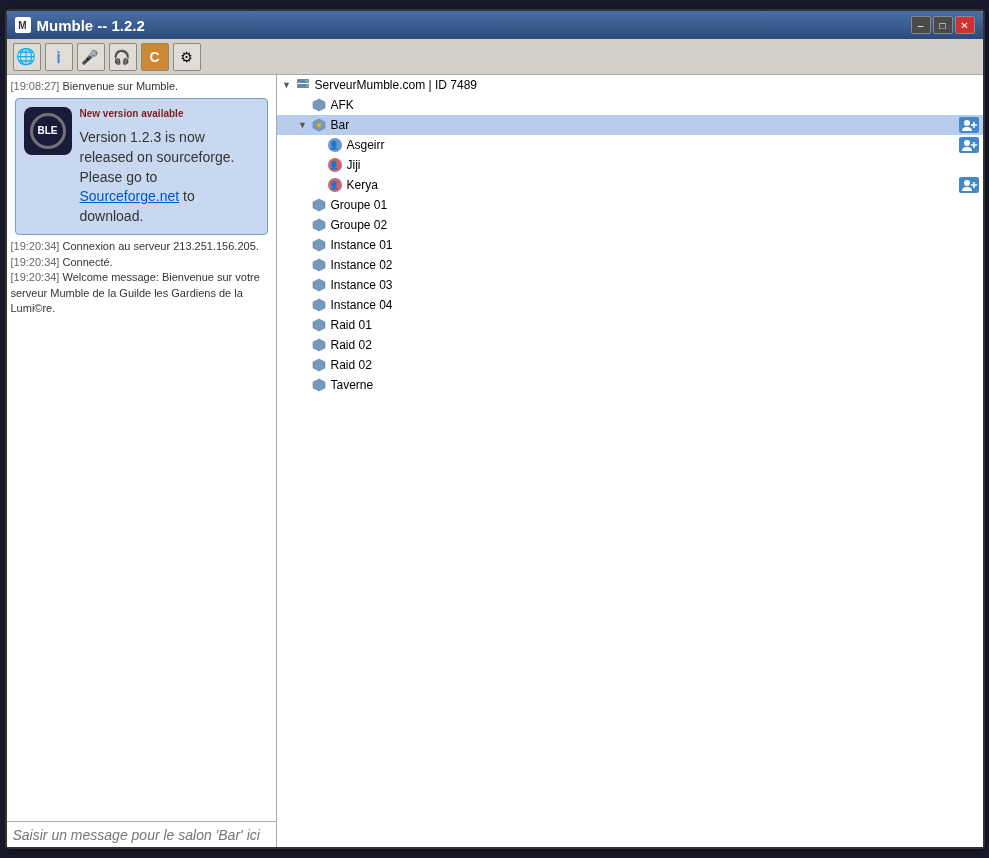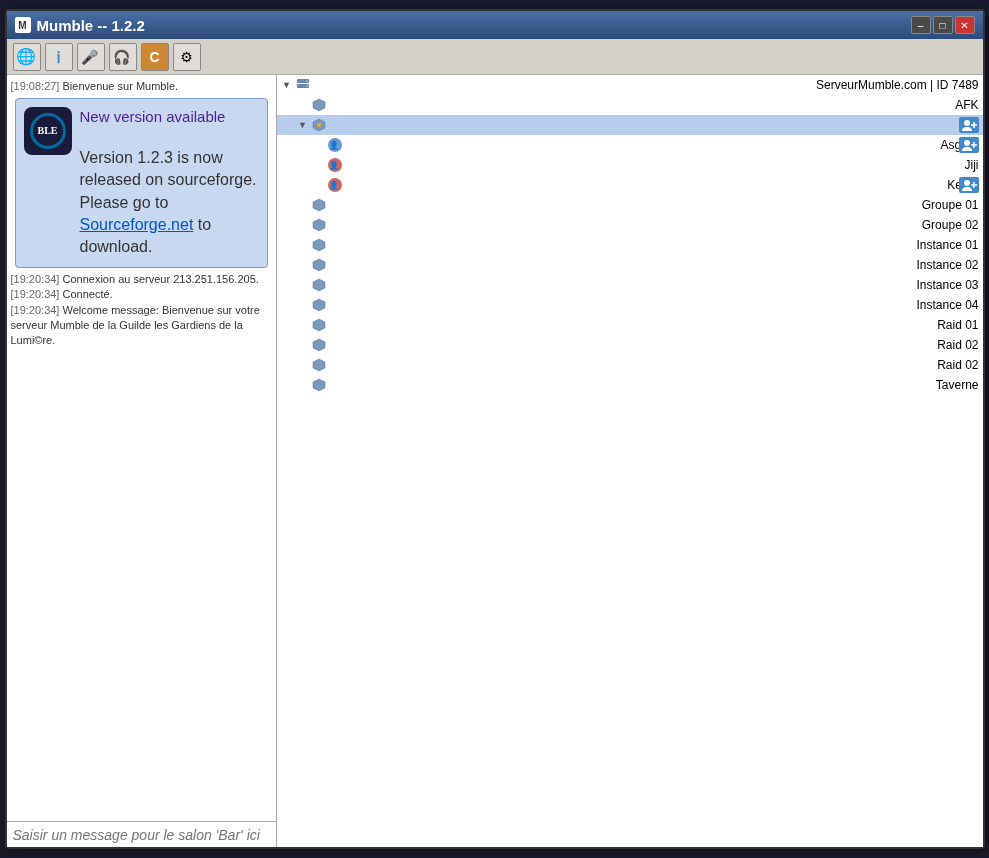--- a/index.html
+++ b/index.html
@@ -153,40 +153,39 @@
       background: #1a1a3a;
       border-radius: 8px;
       display: flex;
       align-items: center;
       justify-content: center;
       flex-shrink: 0;
     }
     .notif-logo-inner {
       width: 36px;
       height: 36px;
-      border: 3px solid #0369a1;
+      border: 3px solid #737373;
       border-radius: 50%;
       display: flex;
       align-items: center;
       justify-content: center;
       color: #fff;
       font-size: 10px;
       font-weight: bold;
-      font-family: Liberation Serif, serif;
     }
     .notif-text h3 {
-      font-size: 15px;
-      font-weight: normal;
-      color: #4c1d95;
+      font-size: 10px;
+      font-weight: bold;
+      color: #7f1d1d;
       line-height: 1.3;
     }
     .notif-text p {
-      font-size: 16px;
+      font-size: 14px;
       color: #333;
-      margin-top: 20px;
+      margin-top: 8px;
       line-height: 1.4;
     }
     .notif-text a {
       color: #0055cc;
       text-decoration: underline;
     }
 
     .chat-input {
       border-top: 1px solid #aaa;
       padding: 4px 6px;
@@ -240,21 +239,21 @@
     }
     .item-icon {
       width: 16px;
       height: 16px;
       margin-right: 4px;
       flex-shrink: 0;
       display: flex;
       align-items: center;
       justify-content: center;
     }
-    .item-label { flex: 1; text-align: right; }
+    .item-label { flex: 1; }
     .user-icon {
       width: 14px;
       height: 14px;
       background: #6699cc;
       border-radius: 50%;
       display: flex;
       align-items: center;
       justify-content: center;
       color: #fff;
       font-size: 8px;

